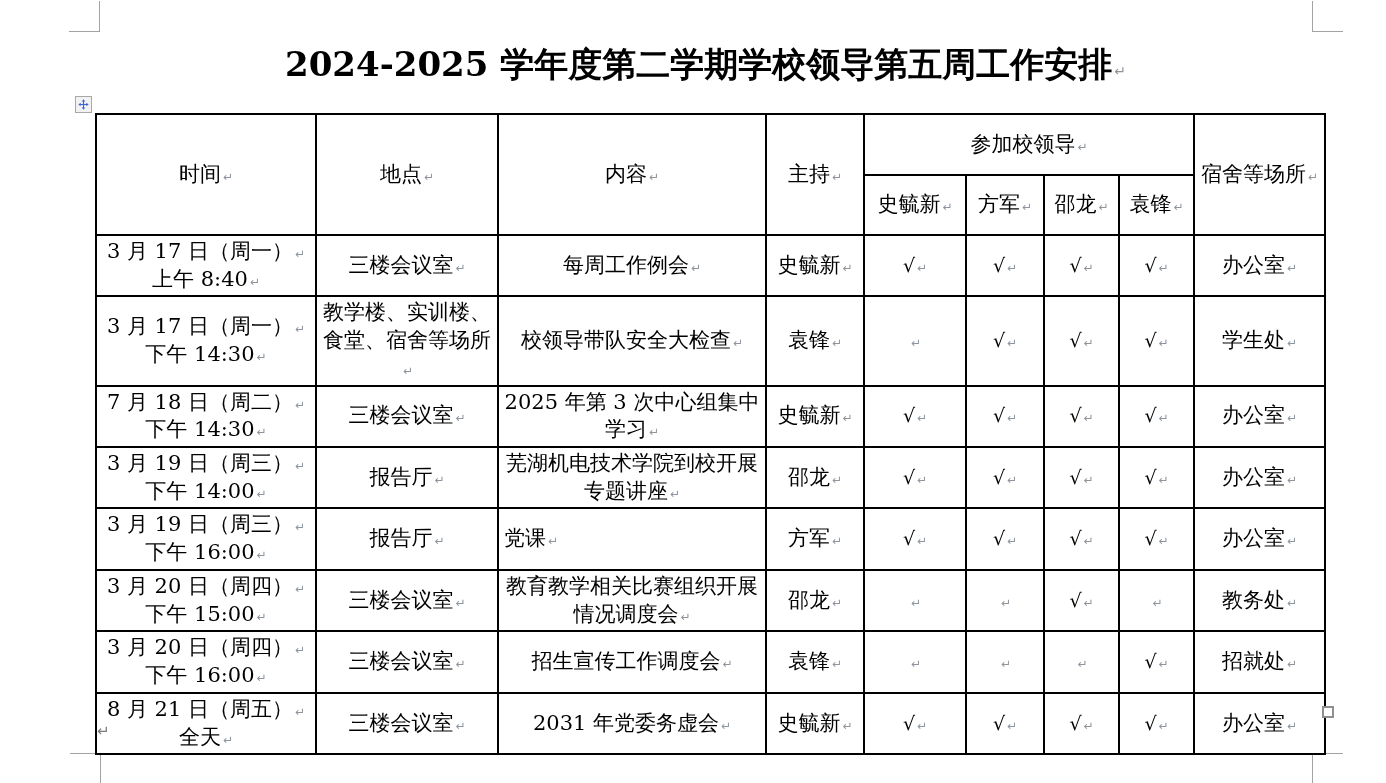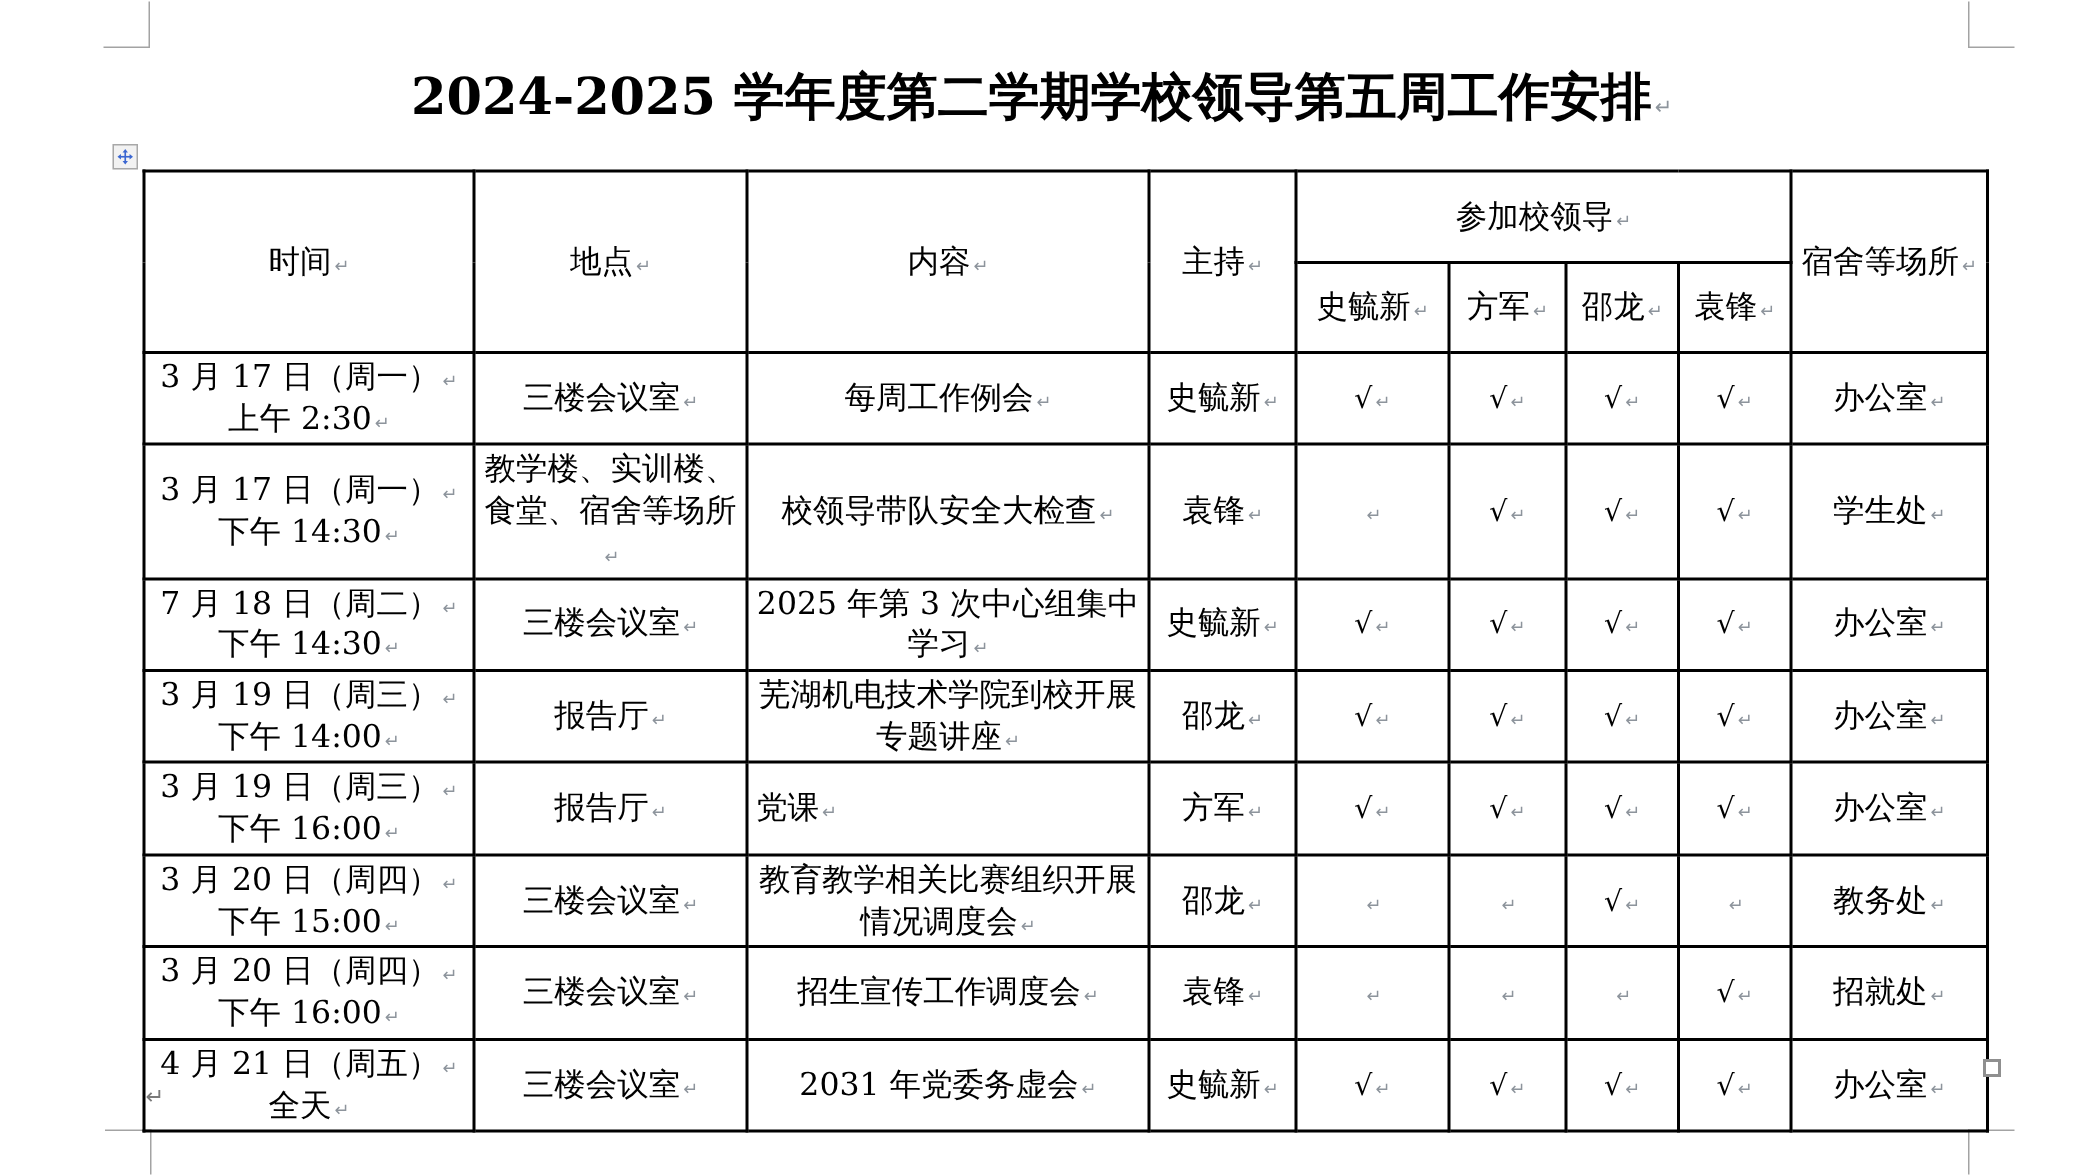--- a/index.html
+++ b/index.html
@@ -8,21 +8,21 @@
     font-family:"DejaVu Serif","Liberation Serif",serif;color:#000;
   }
   
   .crop{position:absolute;width:30px;height:30px;}
   .crop-tl{left:69px;top:1px;border-right:1px solid #a3a3a3;border-bottom:1px solid #a3a3a3;}
   .crop-tr{left:1312px;top:1px;border-left:1px solid #a3a3a3;border-bottom:1px solid #a3a3a3;}
   .crop-bl{left:70px;top:753px;border-right:1px solid #a3a3a3;border-top:1px solid #a3a3a3;}
   .crop-br{left:1312px;top:753px;border-left:1px solid #a3a3a3;border-top:1px solid #a3a3a3;}
 
   .doc-title{
-    position:absolute;left:88px;top:42px;width:1213px;text-align:center;
+    position:absolute;left:99px;top:42px;width:1213px;text-align:center;
     font-size:34px;font-weight:bold;white-space:nowrap;
   }
   .pm{ 
     color:#8d949c;font-size:12px;font-weight:normal;
     font-family:"DejaVu Sans","Liberation Sans",sans-serif;margin-left:2px;
   }
   .title-pm{font-size:14px;}
 
   .move-handle{
     position:absolute;left:75px;top:96px;width:15px;height:15px;
@@ -103,21 +103,21 @@
   <tr class="hdr2">
     <td><span>史毓新</span><span class="pm">↵</span></td>
     <td><span>方军</span><span class="pm">↵</span></td>
     <td><span>邵龙</span><span class="pm">↵</span></td>
     <td><span>袁锋</span><span class="pm">↵</span></td>
   </tr>
 
   <tr class="data">
     <td class="time-cell">
       <div class="tline"><span>3 月 17 日（周一）</span><span class="pm">↵</span></div>
-      <div class="tline"><span>上午 2:30</span><span class="pm">↵</span></div>
+      <div class="tline"><span>上午 8:40</span><span class="pm">↵</span></div>
     </td>
     <td><span>三楼会议室</span><span class="pm">↵</span></td>
     <td class="content-cell"><span>每周工作例会</span><span class="pm">↵</span></td>
     <td><span>史毓新</span><span class="pm">↵</span></td>
     <td><span class="chk">√</span><span class="pm">↵</span></td>
     <td><span class="chk">√</span><span class="pm">↵</span></td>
     <td><span class="chk">√</span><span class="pm">↵</span></td>
     <td><span class="chk">√</span><span class="pm">↵</span></td>
     <td><span>办公室</span><span class="pm">↵</span></td>
   </tr>
@@ -207,21 +207,21 @@
     <td><span>袁锋</span><span class="pm">↵</span></td>
     <td><span class="chk"></span><span class="pm">↵</span></td>
     <td><span class="chk"></span><span class="pm">↵</span></td>
     <td><span class="chk"></span><span class="pm">↵</span></td>
     <td><span class="chk">√</span><span class="pm">↵</span></td>
     <td><span>招就处</span><span class="pm">↵</span></td>
   </tr>
 
   <tr class="data">
     <td class="time-cell">
-      <div class="tline"><span>4 月 21 日（周五）</span><span class="pm">↵</span></div>
+      <div class="tline"><span>8 月 21 日（周五）</span><span class="pm">↵</span></div>
       <div class="tline"><span>全天</span><span class="pm">↵</span></div>
     </td>
     <td><span>三楼会议室</span><span class="pm">↵</span></td>
     <td class="content-cell"><span>2031 年党委务虚会</span><span class="pm">↵</span></td>
     <td><span>史毓新</span><span class="pm">↵</span></td>
     <td><span class="chk">√</span><span class="pm">↵</span></td>
     <td><span class="chk">√</span><span class="pm">↵</span></td>
     <td><span class="chk">√</span><span class="pm">↵</span></td>
     <td><span class="chk">√</span><span class="pm">↵</span></td>
     <td><span>办公室</span><span class="pm">↵</span></td>

